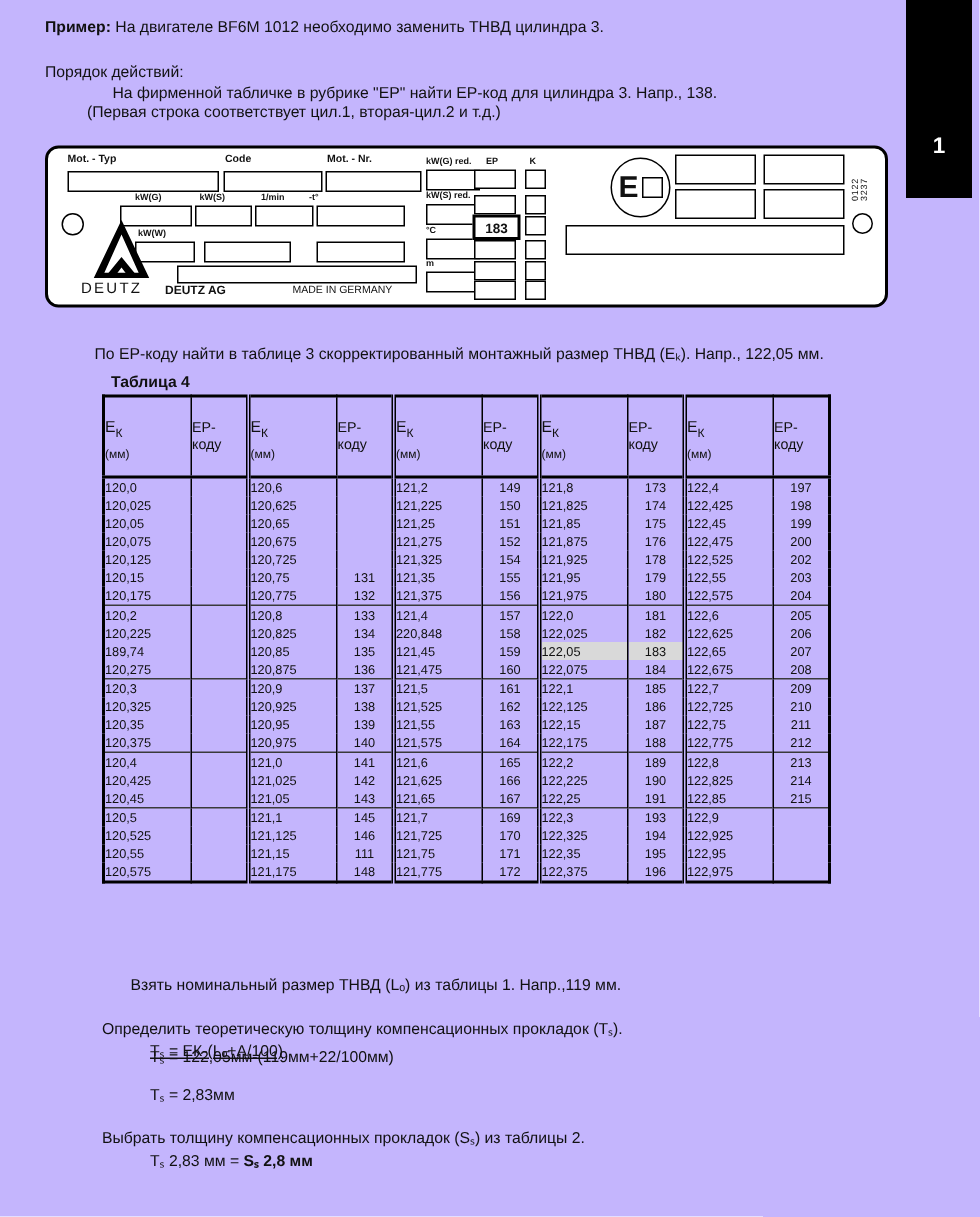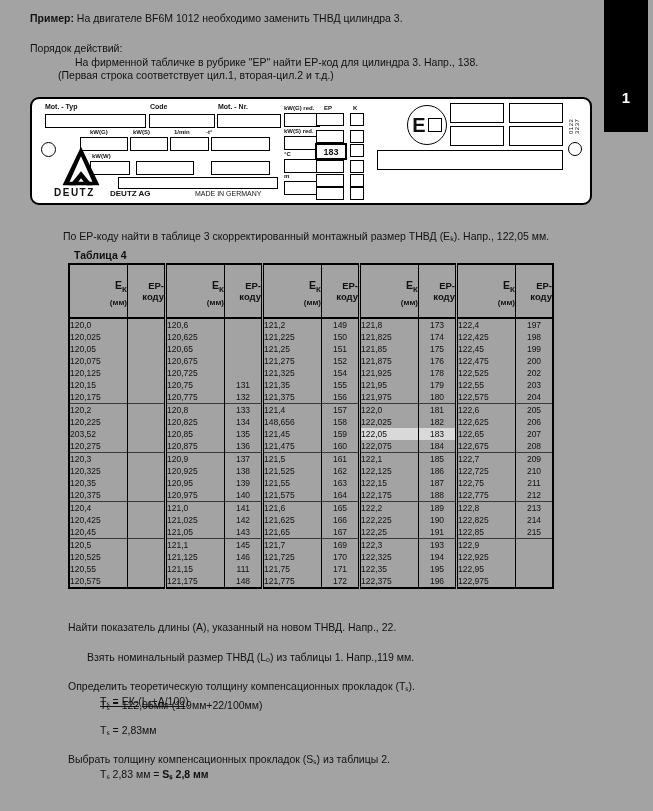--- a/index.html
+++ b/index.html
@@ -1,16 +1,16 @@
 <!DOCTYPE html>
 <html style="--hl: #d9d9d9;"><head>
 <meta charset="utf-8">
 <style>
   html,body{margin:0;padding:0;background:#fff;}
-  .page{position:relative;width:653px;height:811px;background:#a3a3a3;overflow:hidden;
+  .page{position:relative;width:653px;height:811px;background:#c4b5fd;overflow:hidden;
         font-family:"Liberation Sans", sans-serif;color:#111;}
   .abs{position:absolute;}
   .txt{font-size:10.5px;line-height:13px;white-space:nowrap;}
   .b{font-weight:bold;}
   
   .tab{left:604px;top:0;width:44px;height:132px;background:#000;color:#fff;
        display:flex;justify-content:center;align-items:flex-end;}
   .tab span{font-size:15px;font-weight:bold;margin-bottom:26px;}
   
   .plate{left:30px;top:97px;width:558px;height:104px;border:2px solid #000;border-radius:9px;background:#fff;}
@@ -18,26 +18,26 @@
   .np-sm{position:absolute;font-size:6px;font-weight:bold;white-space:nowrap;transform-origin:0 0;}
   .npbox{position:absolute;border:1px solid #000;background:#fff;}
   .npbox-bold{position:absolute;border:2px solid #000;background:#fff;font-size:9px;font-weight:bold;
               display:flex;align-items:center;justify-content:center;}
   .hole{position:absolute;border:1.5px solid #000;border-radius:50%;background:#fff;}
   .emark{position:absolute;border:1.5px solid #000;border-radius:50%;width:38px;height:38px;
          display:flex;align-items:center;justify-content:center;gap:2px;}
   .emark .e{font-size:20px;font-weight:bold;}
   .emark .sq{width:12px;height:12px;border:1.5px solid #000;display:inline-block;}
   .vert{position:absolute;font-size:6px;letter-spacing:0.5px;writing-mode:vertical-rl;transform:rotate(180deg);}
-  .brand{position:absolute;font-size:10px;font-weight:bold;letter-spacing:1.5px;}
+  .brand{position:absolute;font-size:10px;font-weight:normal;letter-spacing:1.5px;}
   
   .tblwrap{left:68px;top:263px;}
   table.ek{border-collapse:collapse;border:2.5px solid #000;table-layout:fixed;}
-  table.ek th{height:52px;border-bottom:2.5px solid #000;font-weight:bold;vertical-align:middle;
-              text-align:right;padding:0;margin-top:32px;}
+  table.ek th{height:52px;border-bottom:2.5px solid #000;font-weight:normal;vertical-align:middle;
+              text-align:left;padding:0;margin-top:32px;}
   table.ek td{height:12px;line-height:12px;font-size:8.5px;padding:0;white-space:nowrap;overflow:hidden;}
   .ek-col{width:57px;}
   td.ek-col{text-align:left;padding-left:8px;}
   .ep-col{width:36px;text-align:center;}
   .sep-thin{border-left:1px solid #000;}
   .sep-group{border-left:3px double #000;}
   tr.grp-top td{border-top:1.5px solid #3a3a3a;}
   td.hl{background:var(--hl,#d9d9d9);}
   .ek-main{font-size:10.5px;}
   .ek-sub{font-size:8px;position:relative;top:3px;}
@@ -265,29 +265,29 @@
             <td class="ek-col sep-group">122,0</td>
             <td class="ep-col sep-thin">181</td>
             <td class="ek-col sep-group">122,6</td>
             <td class="ep-col sep-thin">205</td>
           </tr>
           <tr>
             <td class="ek-col">120,225</td>
             <td class="ep-col sep-thin"></td>
             <td class="ek-col sep-group">120,825</td>
             <td class="ep-col sep-thin">134</td>
-            <td class="ek-col sep-group">148,656</td>
+            <td class="ek-col sep-group">220,848</td>
             <td class="ep-col sep-thin">158</td>
             <td class="ek-col sep-group">122,025</td>
             <td class="ep-col sep-thin">182</td>
             <td class="ek-col sep-group">122,625</td>
             <td class="ep-col sep-thin">206</td>
           </tr>
           <tr>
-            <td class="ek-col">203,52</td>
+            <td class="ek-col">189,74</td>
             <td class="ep-col sep-thin"></td>
             <td class="ek-col sep-group">120,85</td>
             <td class="ep-col sep-thin">135</td>
             <td class="ek-col sep-group">121,45</td>
             <td class="ep-col sep-thin">159</td>
             <td class="ek-col sep-group hl">122,05</td>
             <td class="ep-col sep-thin hl">183</td>
             <td class="ek-col sep-group">122,65</td>
             <td class="ep-col sep-thin">207</td>
           </tr>
@@ -432,21 +432,20 @@
             <td class="ep-col sep-thin">172</td>
             <td class="ek-col sep-group">122,375</td>
             <td class="ep-col sep-thin">196</td>
             <td class="ek-col sep-group">122,975</td>
             <td class="ep-col sep-thin"></td>
           </tr>
         </tbody>
     </table>
   </div>
 
-  <div class="abs txt" style="left:68px;top:621px;">Найти показатель длины (А), указанный на новом ТНВД. Напр., 22.</div>
   <div class="abs txt" style="left:68px;top:651px;padding-left:19px;">Взять номинальный размер ТНВД (Lₒ) из таблицы 1. Напр.,119 мм.</div>
   <div class="abs txt" style="left:68px;top:680px;">Определить теоретическую толщину компенсационных прокладок (Тₛ).</div>
   <div class="abs txt" style="left:100px;top:695px;text-decoration:underline;">Тₛ = ЕК-(Lₒ+А/100)</div>
   <div class="abs txt" style="left:100px;top:699px;">Тₛ = 122,05мм-(119мм+22/100мм)</div>
   <div class="abs txt" style="left:100px;top:724px;">Тₛ = 2,83мм</div>
   <div class="abs txt" style="left:68px;top:753px;">Выбрать толщину компенсационных прокладок (Sₛ) из таблицы 2.</div>
   <div class="abs txt" style="left:100px;top:768px;"><span>Тₛ 2,83 мм = </span><span class="b">Sₛ 2,8 мм</span></div>
 
 </div>
 

